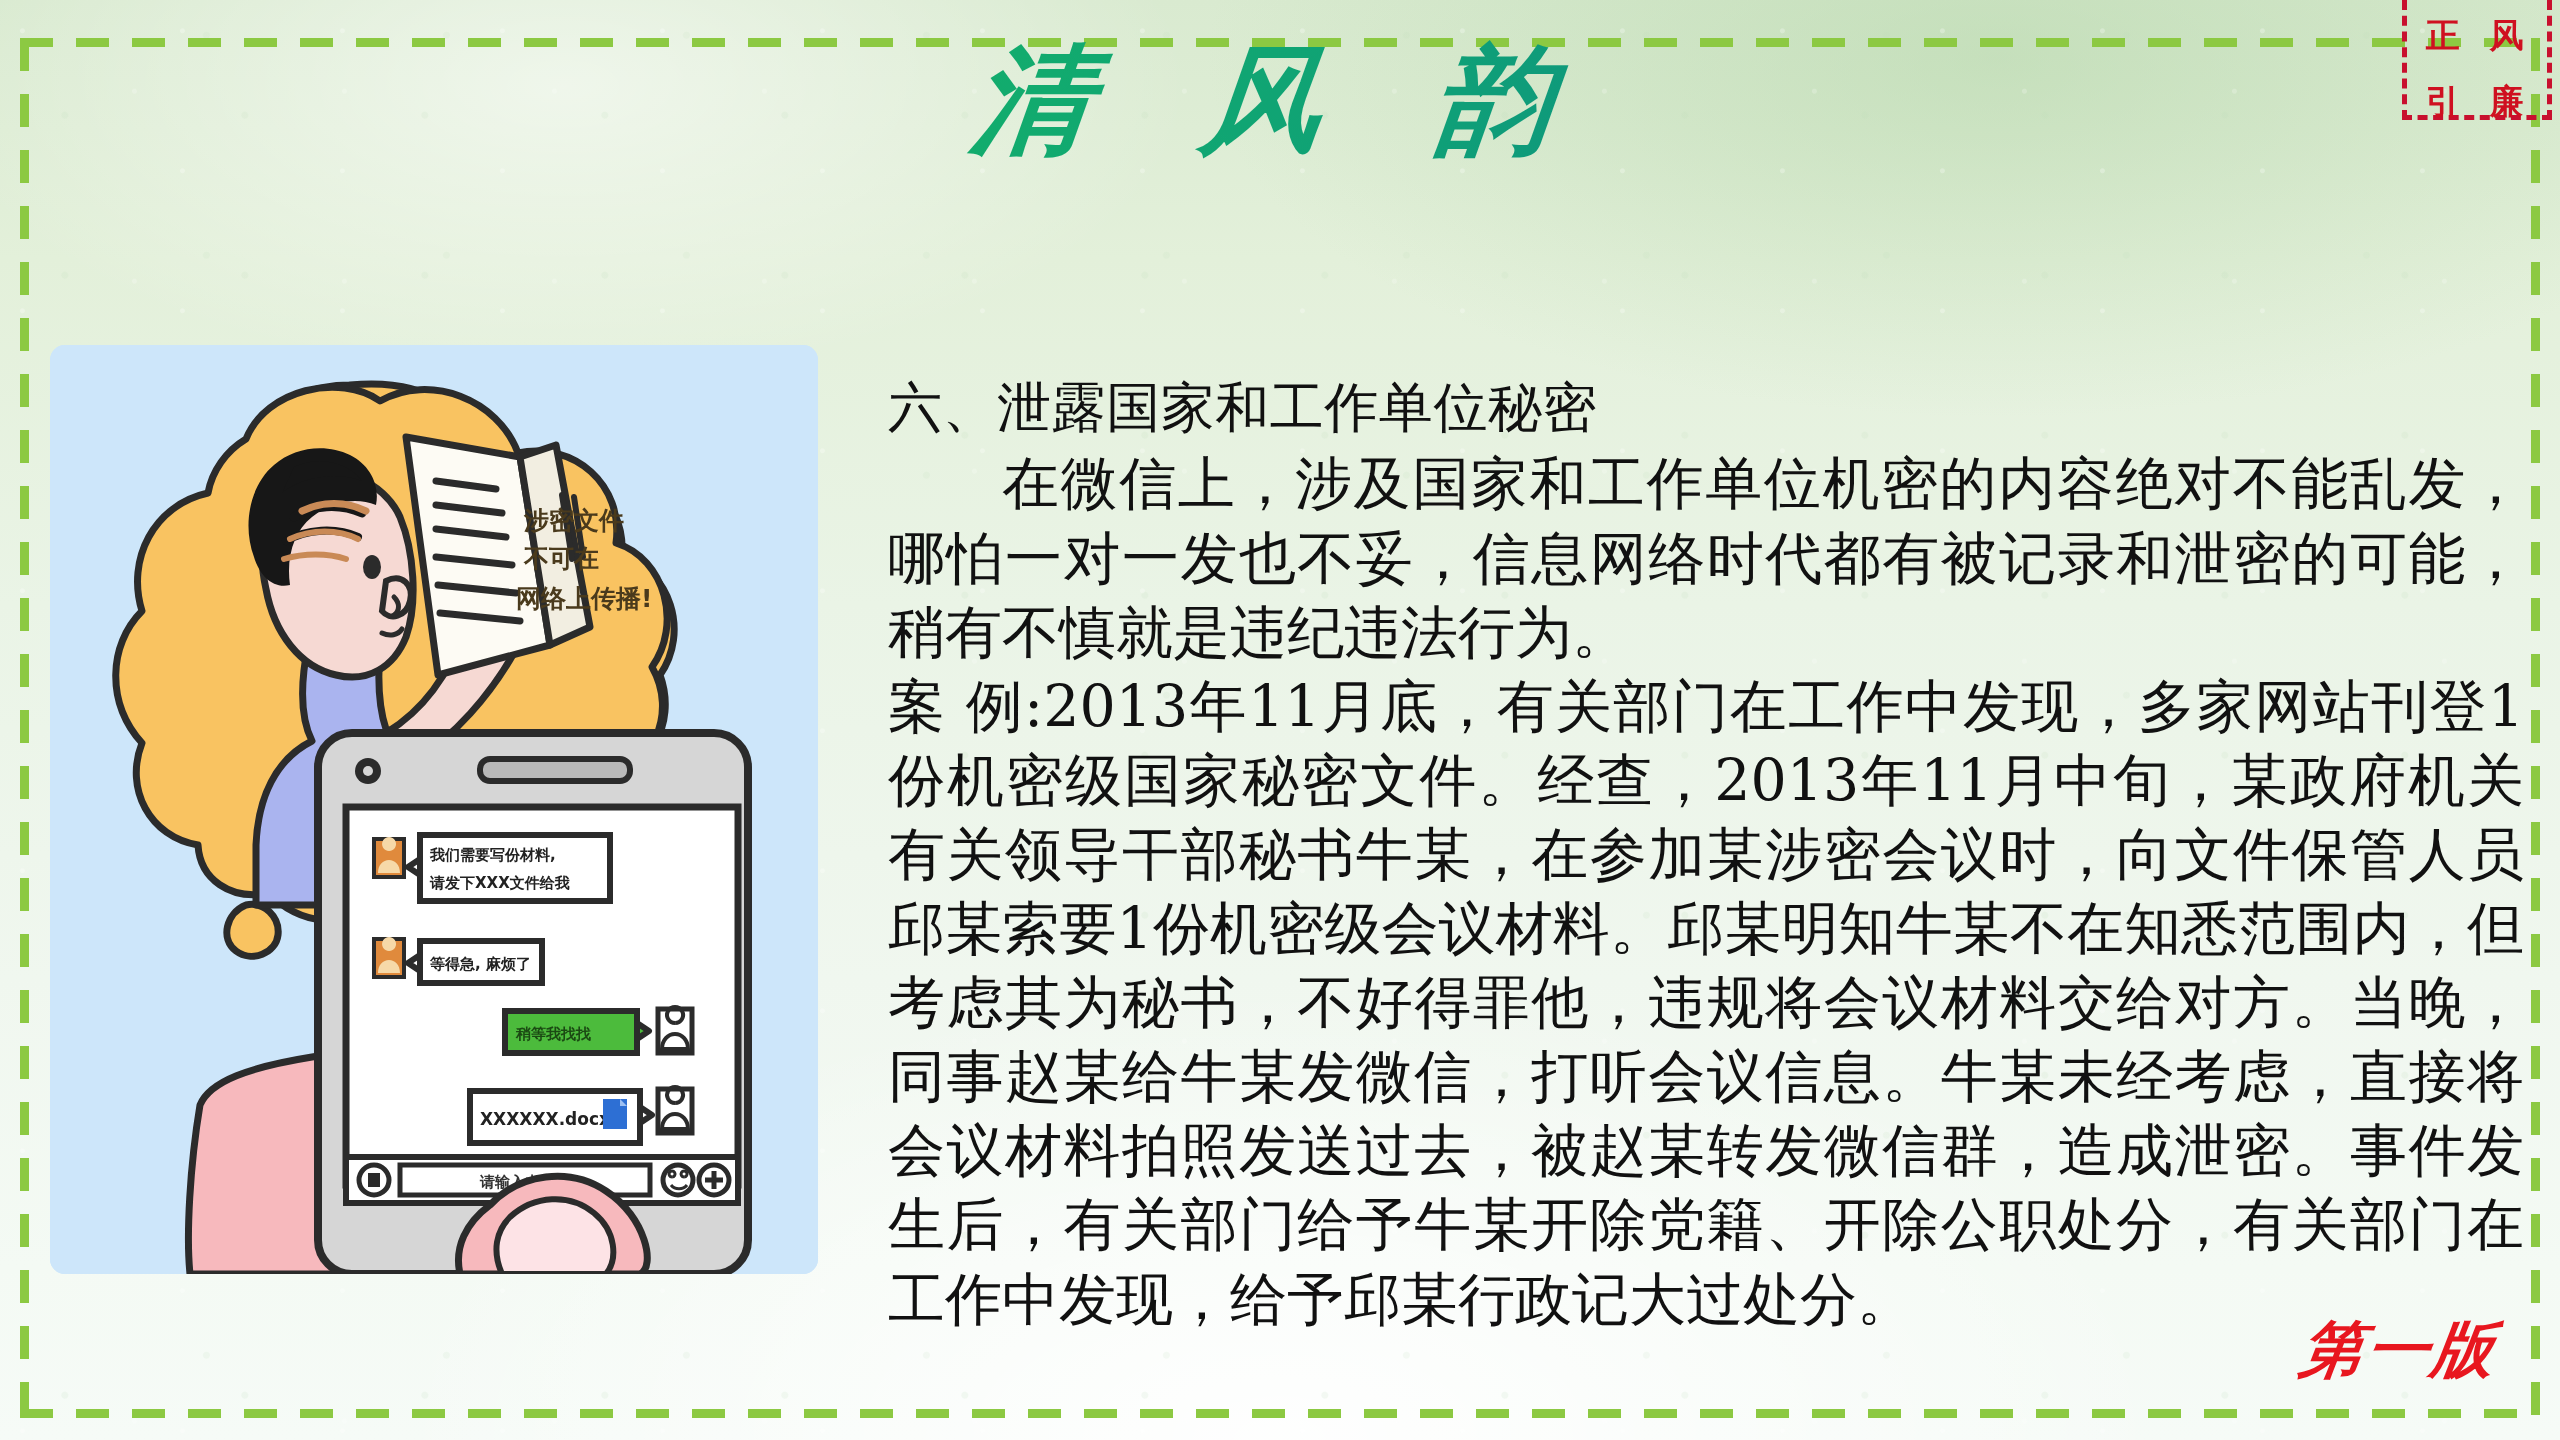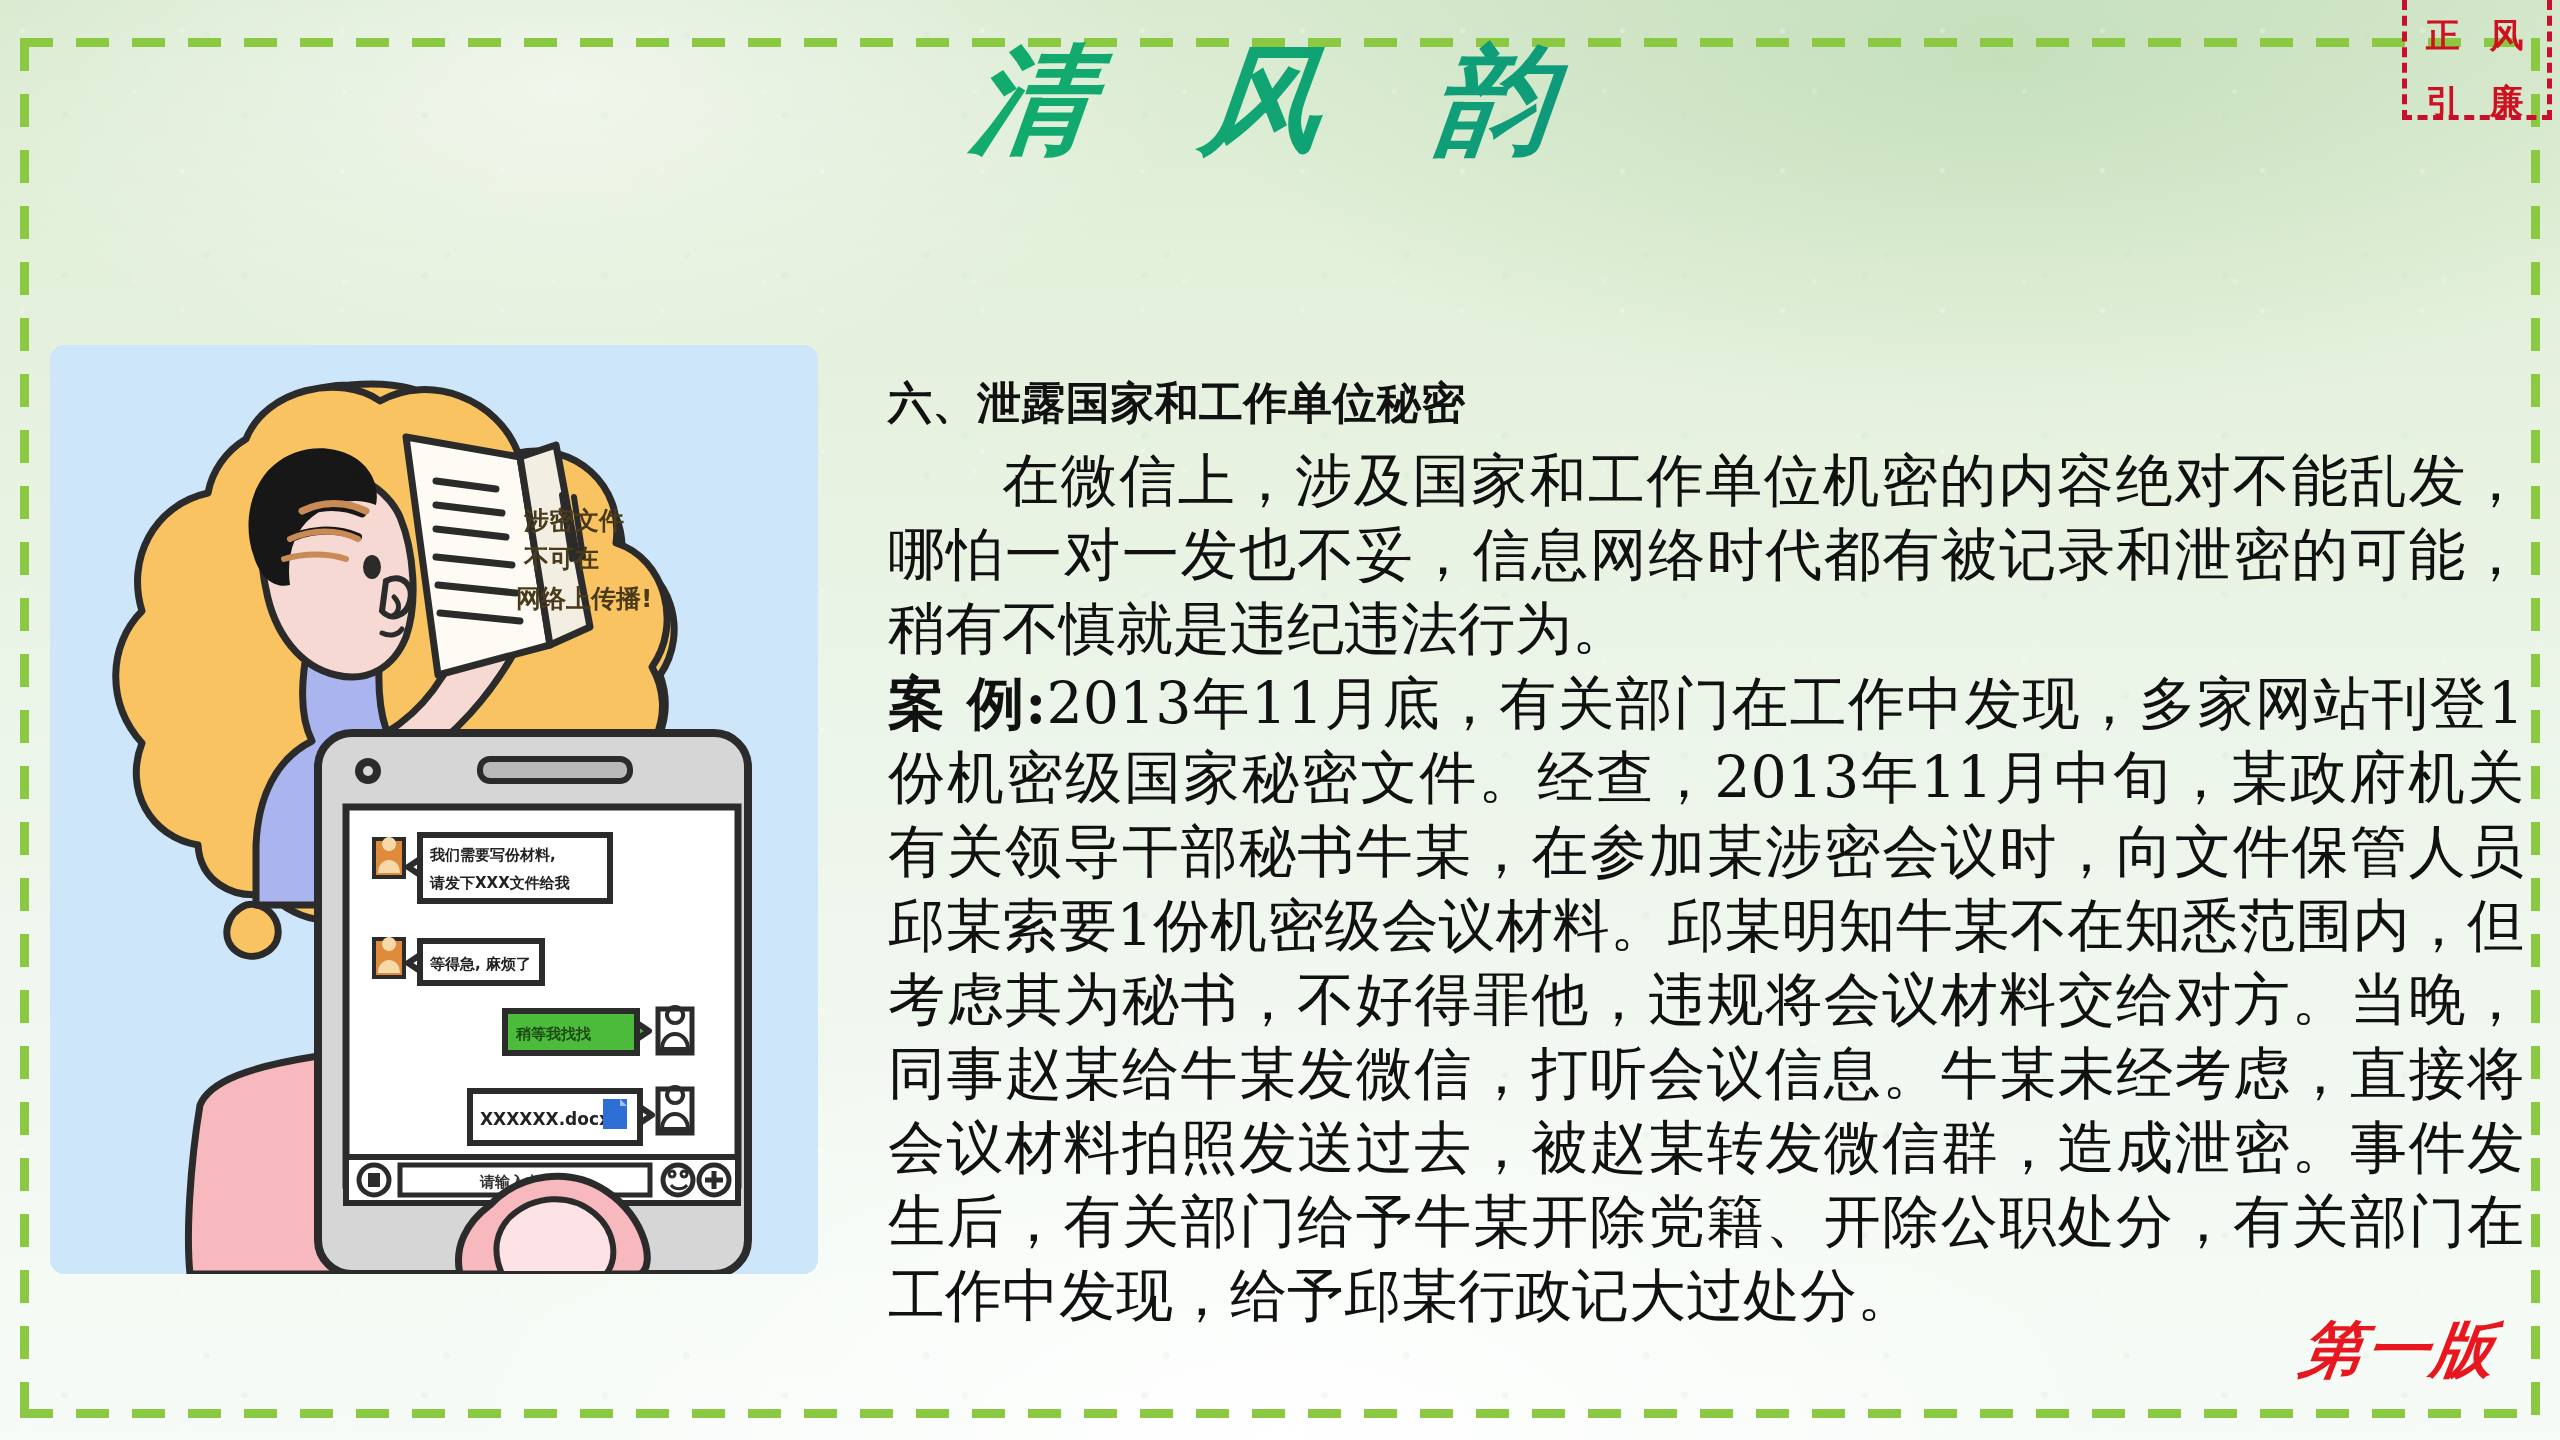--- a/index.html
+++ b/index.html
@@ -74,31 +74,31 @@
     background:#cde6fa;overflow:hidden;border-radius:15px;
   }
   .illus svg{display:block;width:100%;height:100%;}
 
   
   .article{
     position:absolute;left:888px;top:378px;width:1636px;
     color:#111;
   }
   .art-head{
-    font-size:44px;font-weight:700;line-height:1.12;
-    letter-spacing:.01em;margin:0 0 16px 0;
+    font-size:54px;font-weight:400;line-height:1.12;
+    letter-spacing:.01em;margin:0 0 8px 0;
     font-family:"DejaVu Serif", serif;
   }
   .art-p{
     font-size:57px;line-height:1.30;margin:0;
     text-align:justify;text-justify:inter-ideograph;
     font-family:"DejaVu Serif", serif;
   }
   .art-p.indent{text-indent:2em;}
-  .lead{font-weight:700;}
+  .lead{font-weight:400;}
 
   
   .edition{
     position:absolute;right:62px;bottom:48px;
     color:#e8171f;font-weight:700;font-style:italic;
     font-size:62px;letter-spacing:.06em;
     font-family:"DejaVu Serif", serif;
     transform:skewX(-8deg);
     white-space:nowrap;
   }

